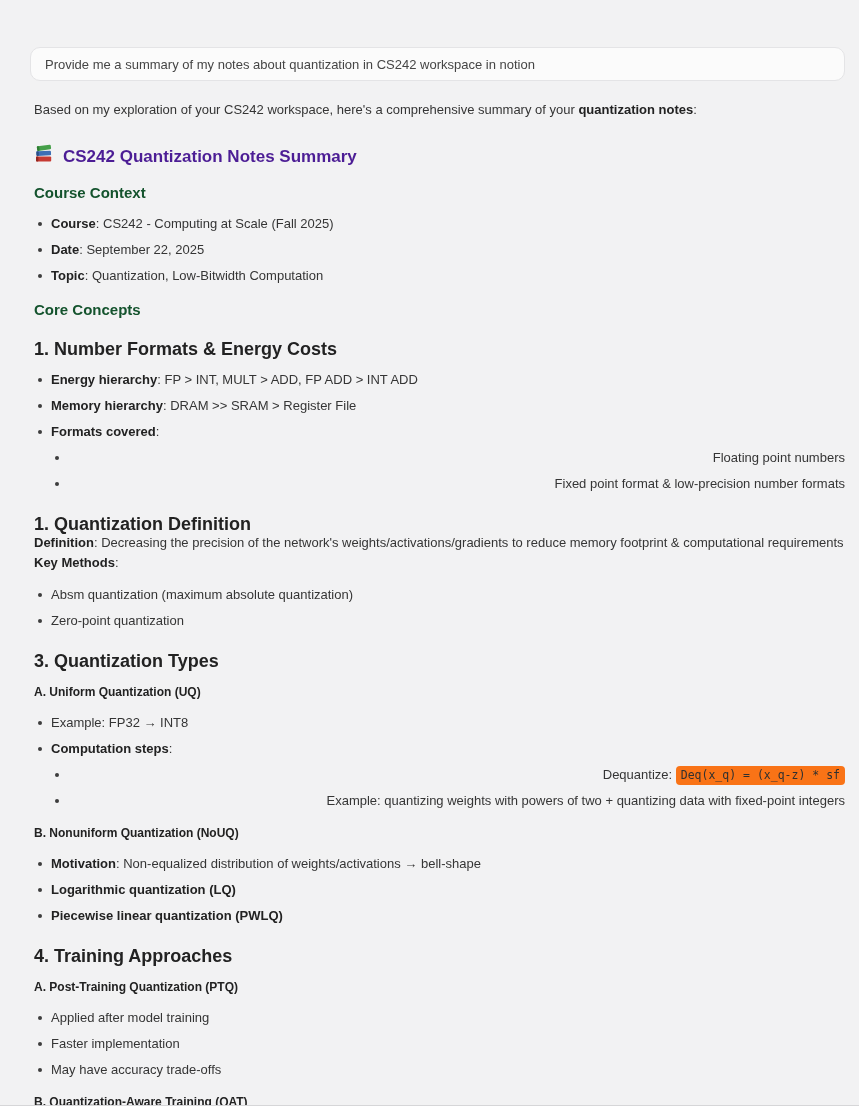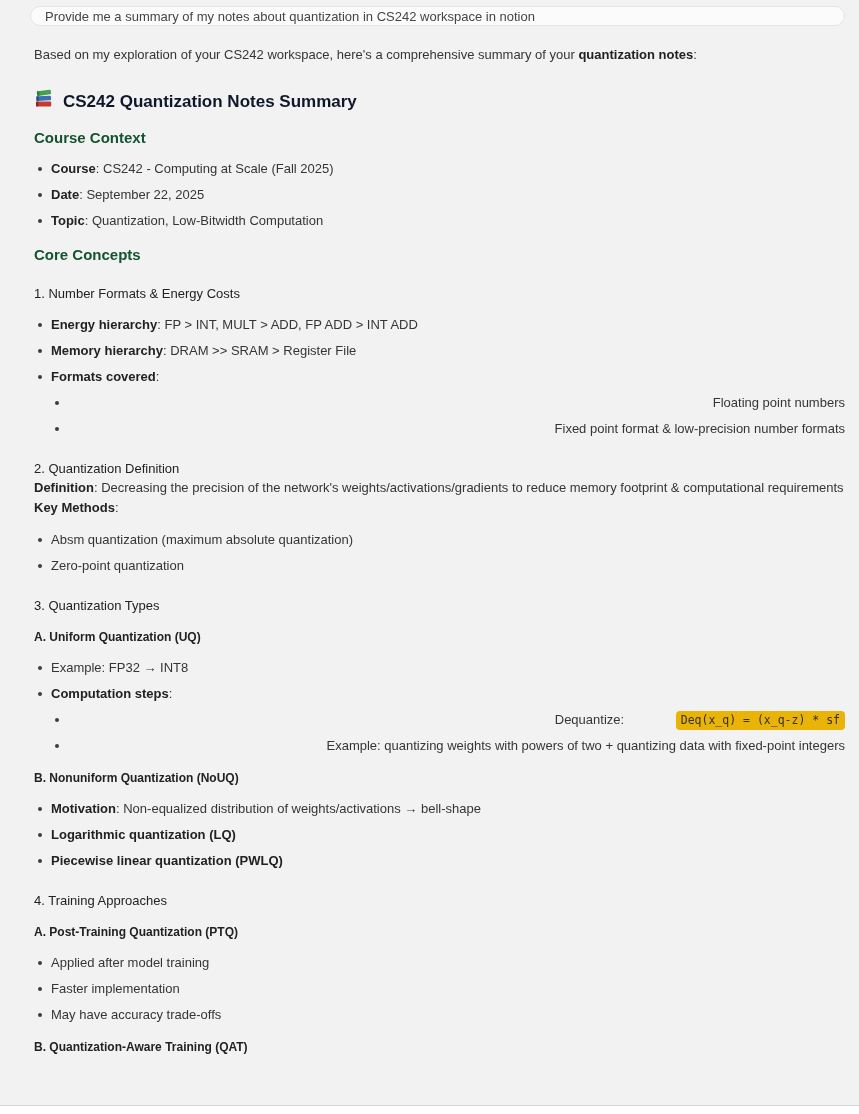--- a/index.html
+++ b/index.html
@@ -9,54 +9,55 @@
     background: #f2f2f3;
     font-family: "Liberation Sans", "DejaVu Sans", sans-serif;
     font-size: 13px;
     color: #353535;
     position: relative;
     overflow: hidden;
   }
   .prompt-wrap { padding: 6px 14px 0 30px; }
   .prompt-input {
     width: 100%;
-    height: 20px;
+    height: 34px;
     background: #fbfbfb;
     border: 1px solid #e4e4e6;
     border-radius: 10px;
     padding: 0 14px;
     font-family: "Liberation Sans", "DejaVu Sans", sans-serif;
     font-size: 13px;
     color: #454545;
     outline: none;
+    margin-top: 41px;
   }
   .content { padding: 0 14px 0 34px; }
   .intro { margin-top: 19px; line-height: 19px; }
   .intro b, strong { font-weight: 700; color: #222; text-align: right; }
   h1.title {
     margin-top: 25px;
     font-size: 17px;
     font-weight: 700;
-    color: #0f172a;
+    color: #4c1d95;
     line-height: 22px;
     display: flex;
     align-items: center;
     gap: 8px;
   }
   h2 {
     margin-top: 14px;
     font-size: 15px;
     font-weight: 700;
     color: #14532d;
     line-height: 19px;
   }
   h3 {
     margin-top: 21px;
-    font-size: 13px;
-    font-weight: 400;
+    font-size: 18px;
+    font-weight: 700;
     color: #222;
     line-height: 18px;
   }
   h4 {
     margin-top: 13px;
     font-size: 12px;
     font-weight: 700;
     color: #222;
     line-height: 18px;
   }
@@ -76,26 +77,25 @@
     width: 4px;
     height: 4px;
     border-radius: 50%;
     background: #3d3d3d;
   }
   ul ul { margin-top: 6px; }
   ul ul li { padding-left: 17px; text-align: right; }
   code.inline-code {
     font-family: "DejaVu Sans Mono", "Liberation Mono", monospace;
     font-size: 11.5px;
-    background: #eab308;
+    background: #f97316;
     border-radius: 4px;
     padding: 2px 5px 3px;
     color: #303030;
     white-space: nowrap;
-    margin-left: 48px;
   }
   .bottom-strip {
     position: absolute;
     left: 0; right: 0; bottom: 0;
     height: 9px;
     background: #ffffff;
     border-top: 1px solid #d6d6d8;
   }
   .books-icon { flex: 0 0 auto; display: inline-block; }
 </style>
@@ -144,21 +144,21 @@
     <li><strong>Energy hierarchy</strong><span>: FP &gt; INT, MULT &gt; ADD, FP ADD &gt; INT ADD</span></li>
     <li><strong>Memory hierarchy</strong><span>: DRAM &gt;&gt; SRAM &gt; Register File</span></li>
     <li><strong>Formats covered</strong><span>:</span>
       <ul>
         <li><span>Floating point numbers</span></li>
         <li><span>Fixed point format &amp; low-precision number formats</span></li>
       </ul>
     </li>
   </ul>
 
-  <h3>2. Quantization Definition</h3>
+  <h3>1. Quantization Definition</h3>
   <p class="body-line"><strong>Definition</strong><span>: Decreasing the precision of the network's weights/activations/gradients to reduce memory footprint &amp; computational requirements</span></p>
   <p class="body-line"><strong>Key Methods</strong><span>:</span></p>
   <ul>
     <li><span>Absm quantization (maximum absolute quantization)</span></li>
     <li><span>Zero-point quantization</span></li>
   </ul>
 
   <h3>3. Quantization Types</h3>
 
   <h4>A. Uniform Quantization (UQ)</h4>

